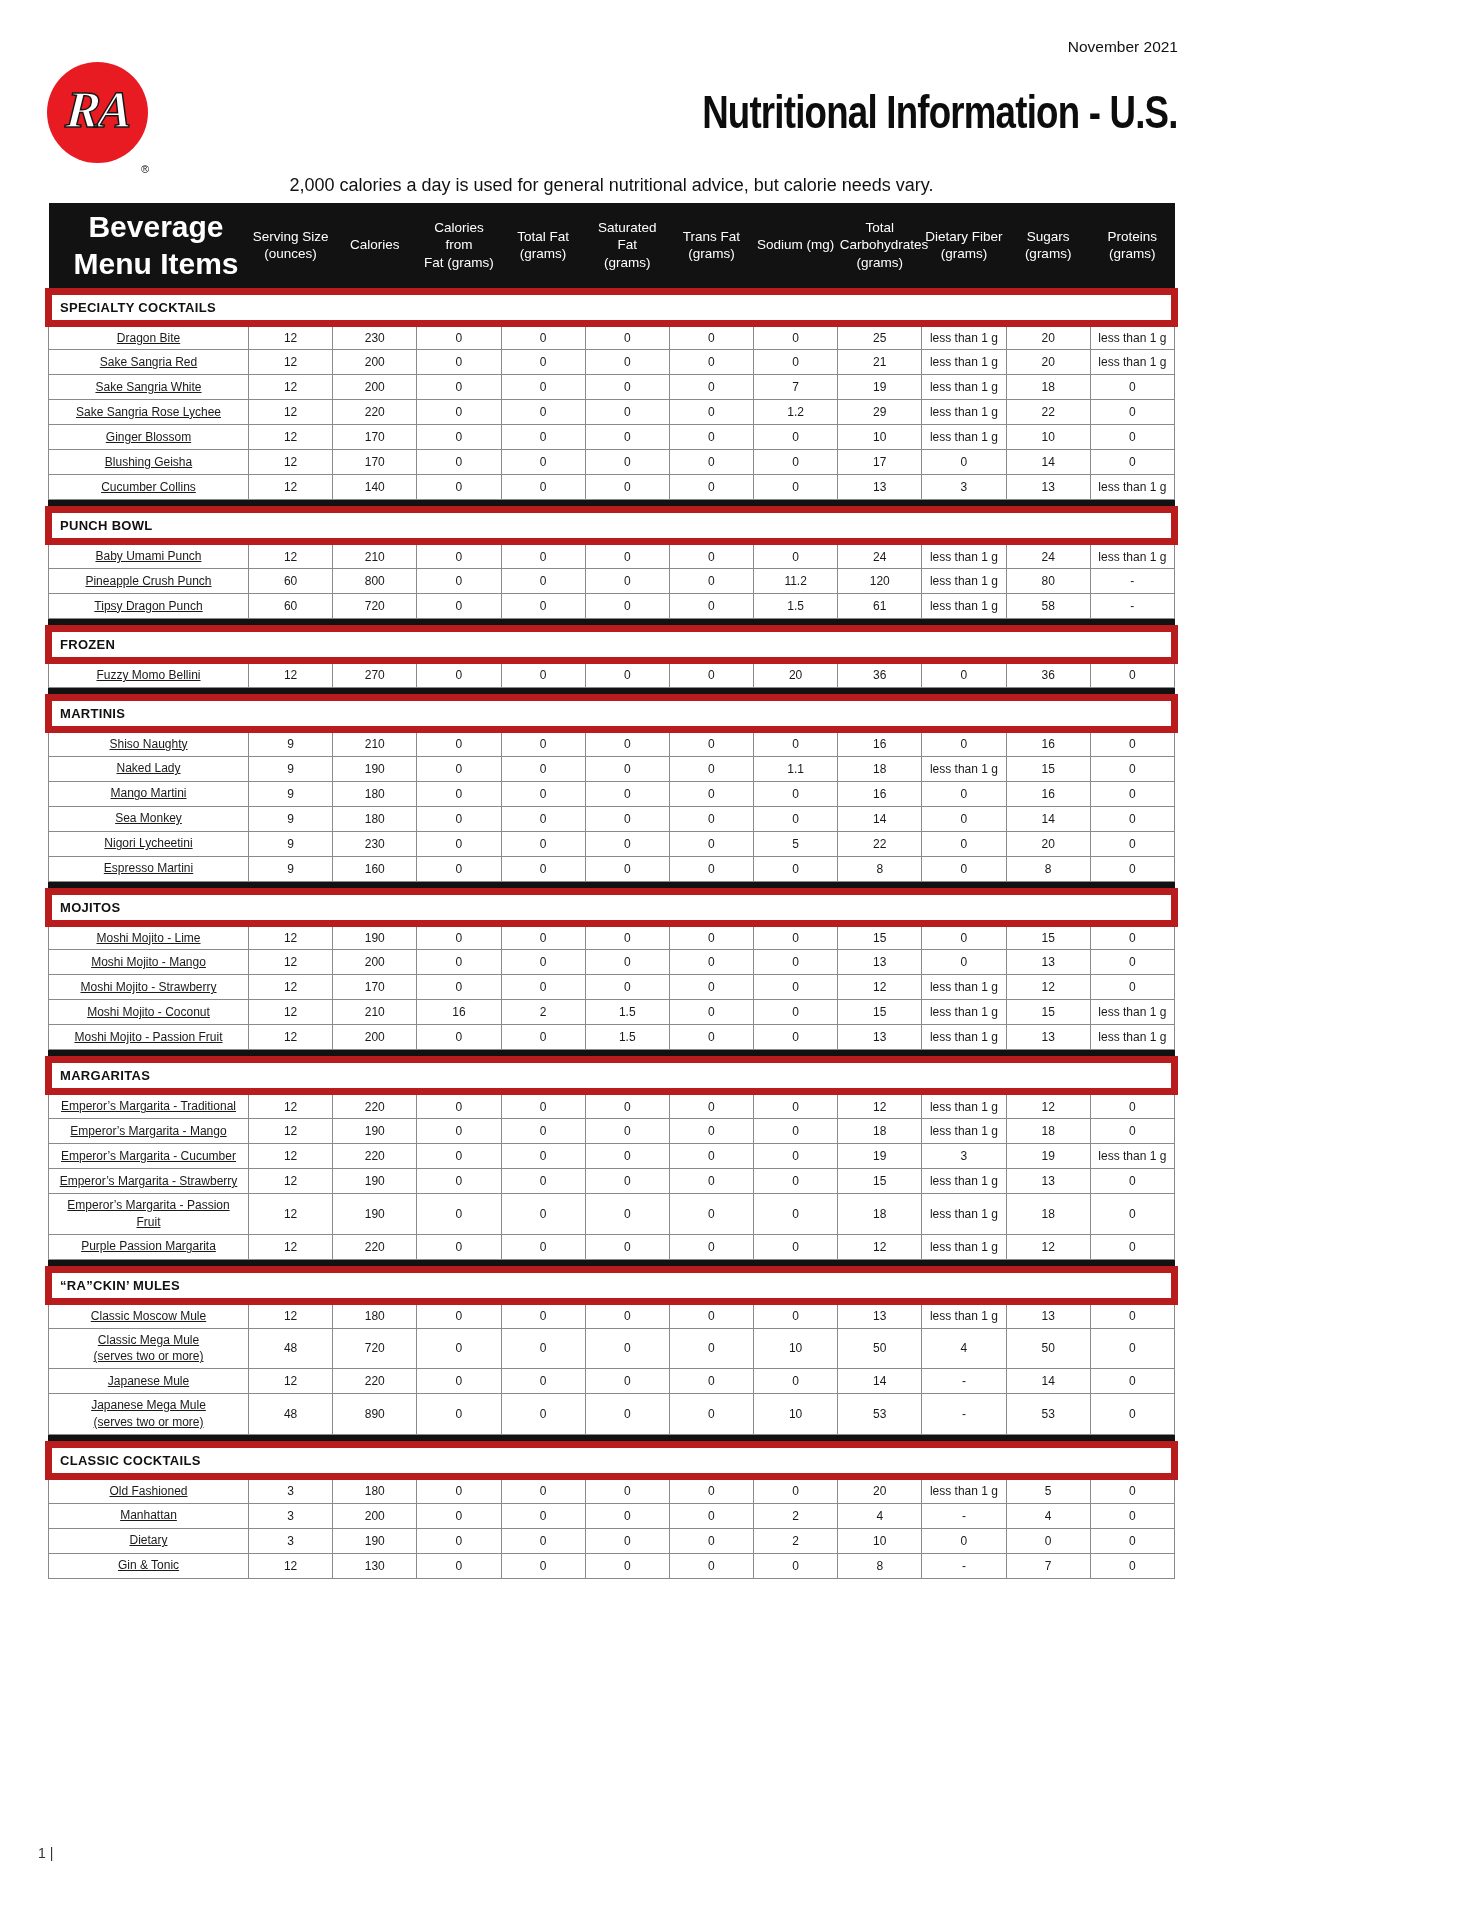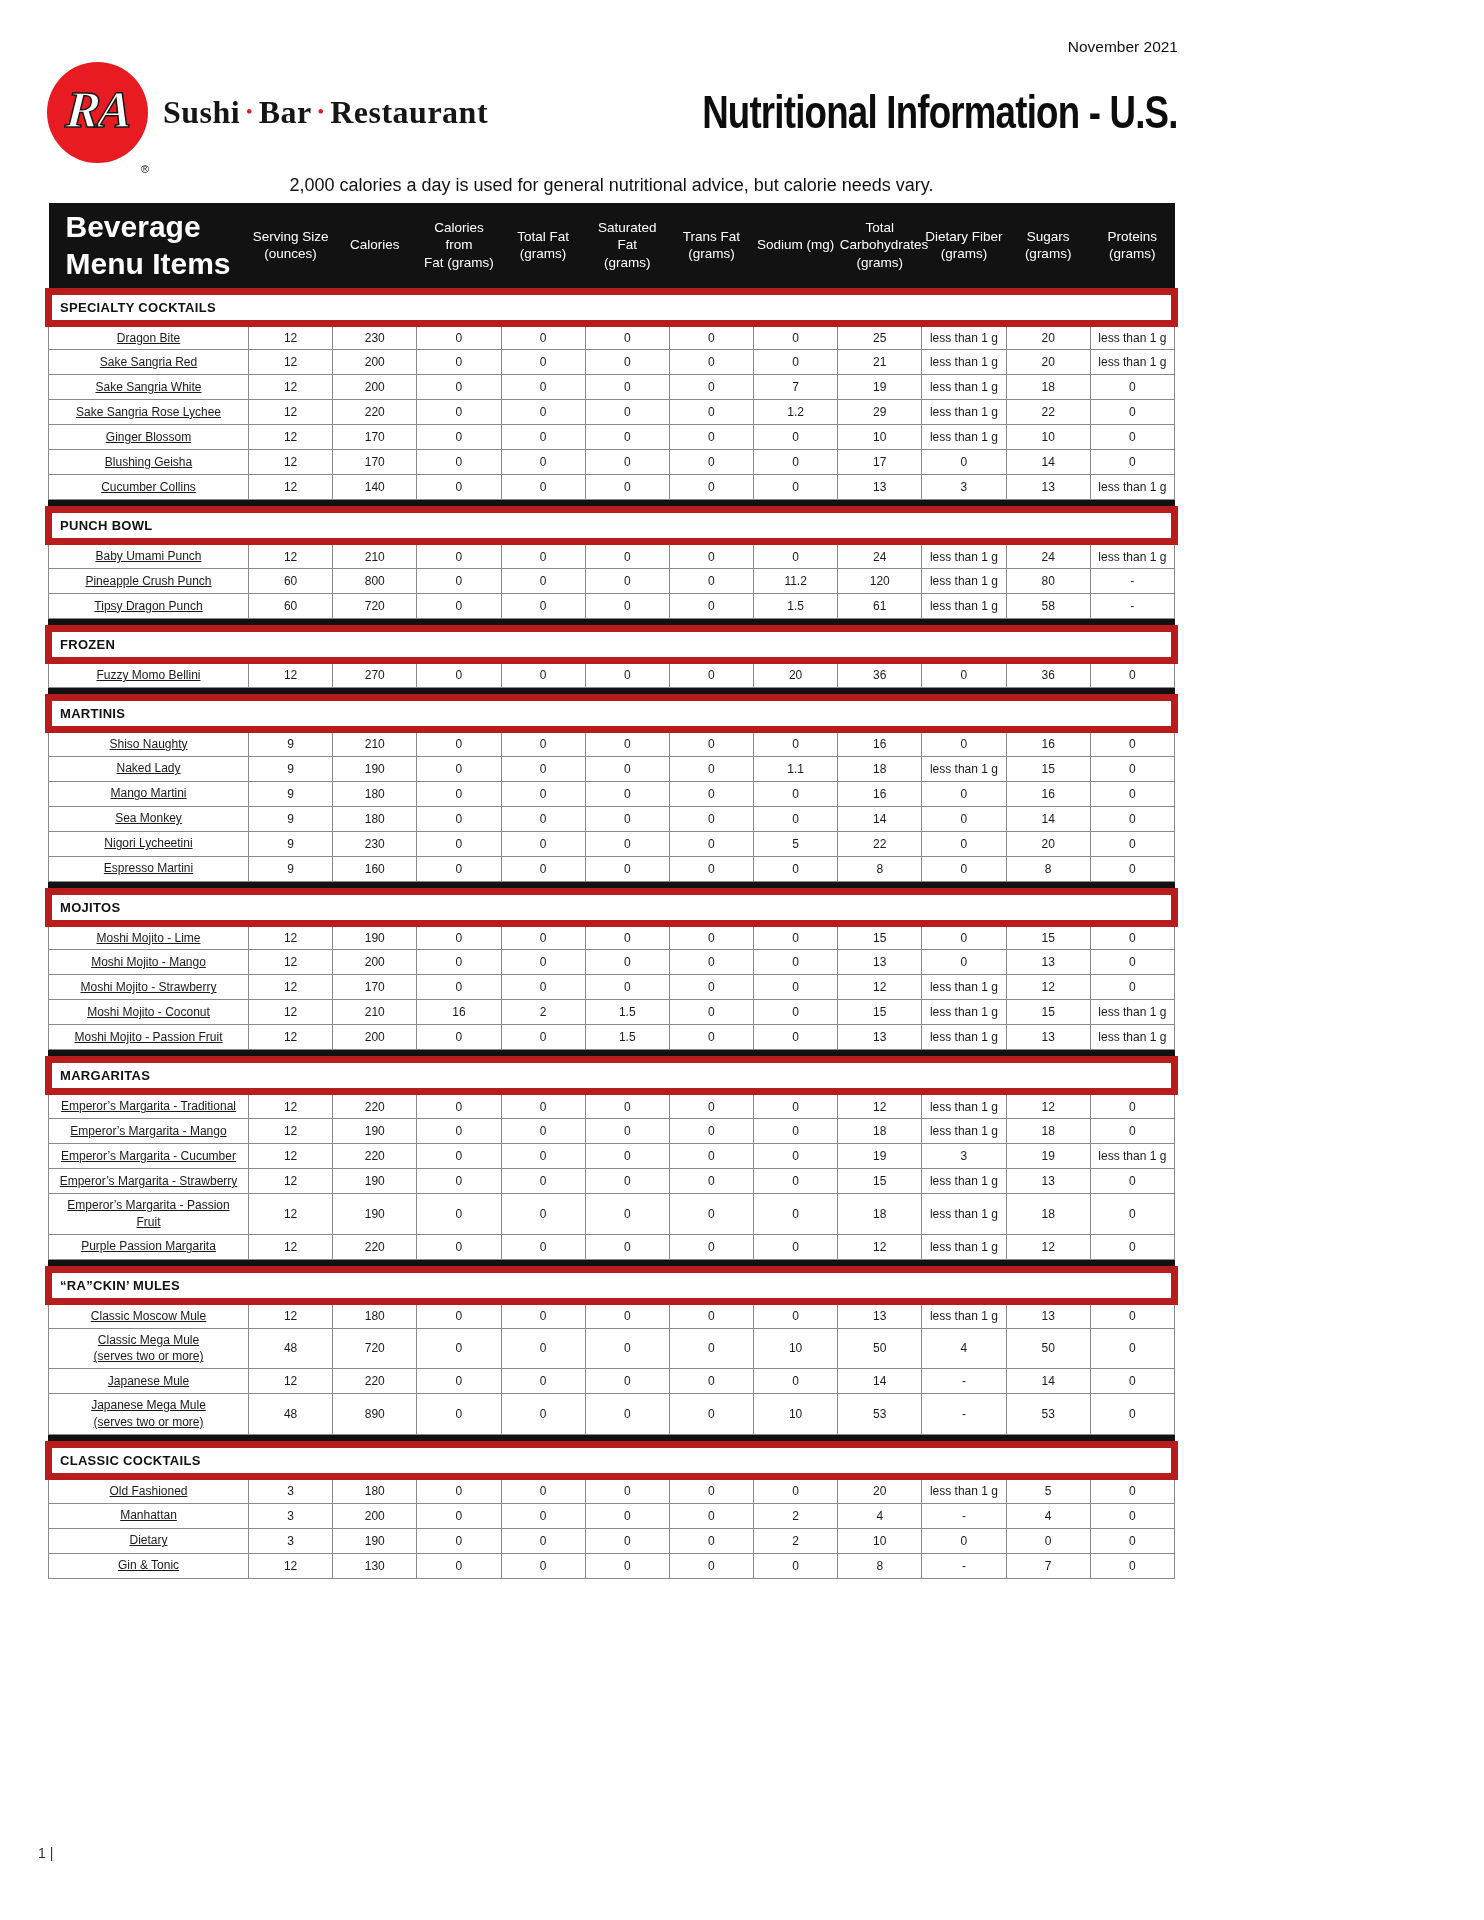--- a/index.html
+++ b/index.html
@@ -58,21 +58,21 @@
   }
   .nutri-table col.name-col { width: 200px; }
   thead th {
     background: var(--band-black, #121212);
     color: #fff; font-weight: normal;
     font-size: 13.5px; line-height: 1.3;
     white-space: pre-line; vertical-align: middle;
     height: 88px; padding: 2px; text-align: center;
   }
   th.menu-title {
-    text-align: left; padding-left: 17px;
+    text-align: center; padding-left: 17px;
     font-size: 30px; font-weight: bold; line-height: 1.25;
     white-space: pre-line;
   }
   tr.section-row td {
     border: 7px solid #b91c1c;
     font-weight: bold; font-size: 13px;
     padding: 5px 8px; letter-spacing: 0.3px;
     background: #fff; color: #111;
   }
   tr.data-row td {
@@ -96,21 +96,20 @@
 <div class="page">
   <div class="content">
 
     <div class="doc-date">November 2021</div>
 
     <div class="logo-circle">
       <span class="logo-ra">RA</span>
     </div>
     <span class="reg-mark">®</span>
 
-    <div class="brand-name"><span>Sushi</span><span class="brand-dot">•</span><span>Bar</span><span class="brand-dot">•</span><span>Restaurant</span></div>
 
     <h1 class="doc-title">Nutritional Information - U.S.</h1>
 
     <p class="disclaimer">2,000 calories a day is used for general nutritional advice, but calorie needs vary.</p>
 
     <table class="nutri-table">
       <colgroup>
         <col class="name-col">
         <col span="11">
       </colgroup>

